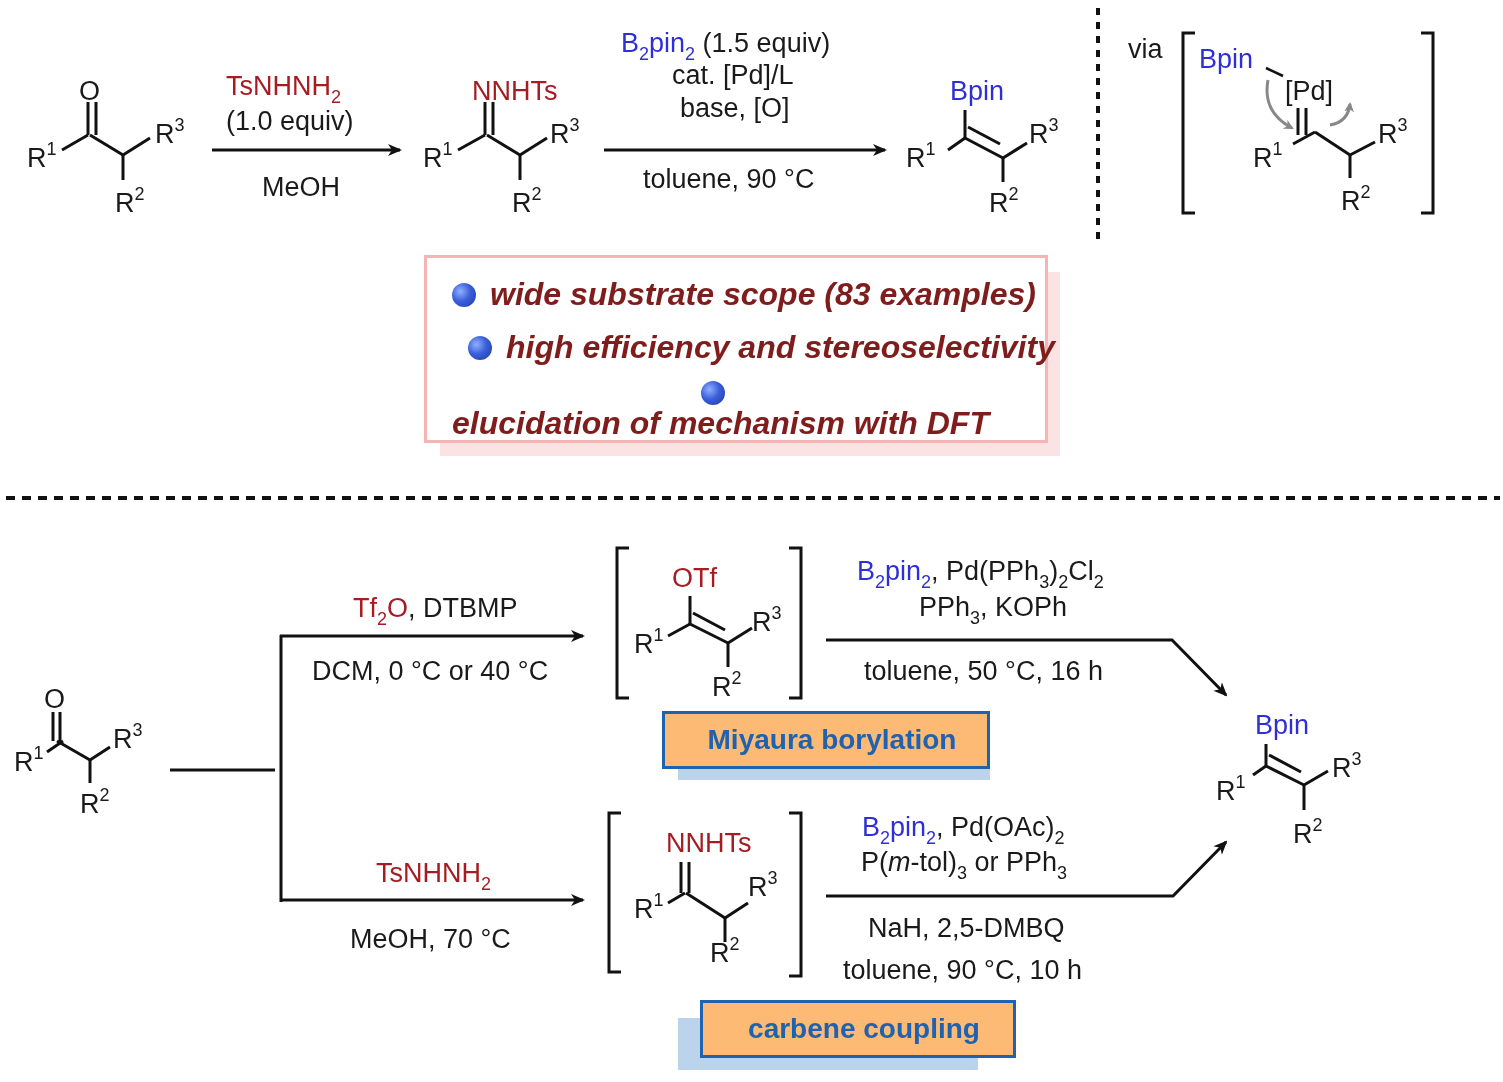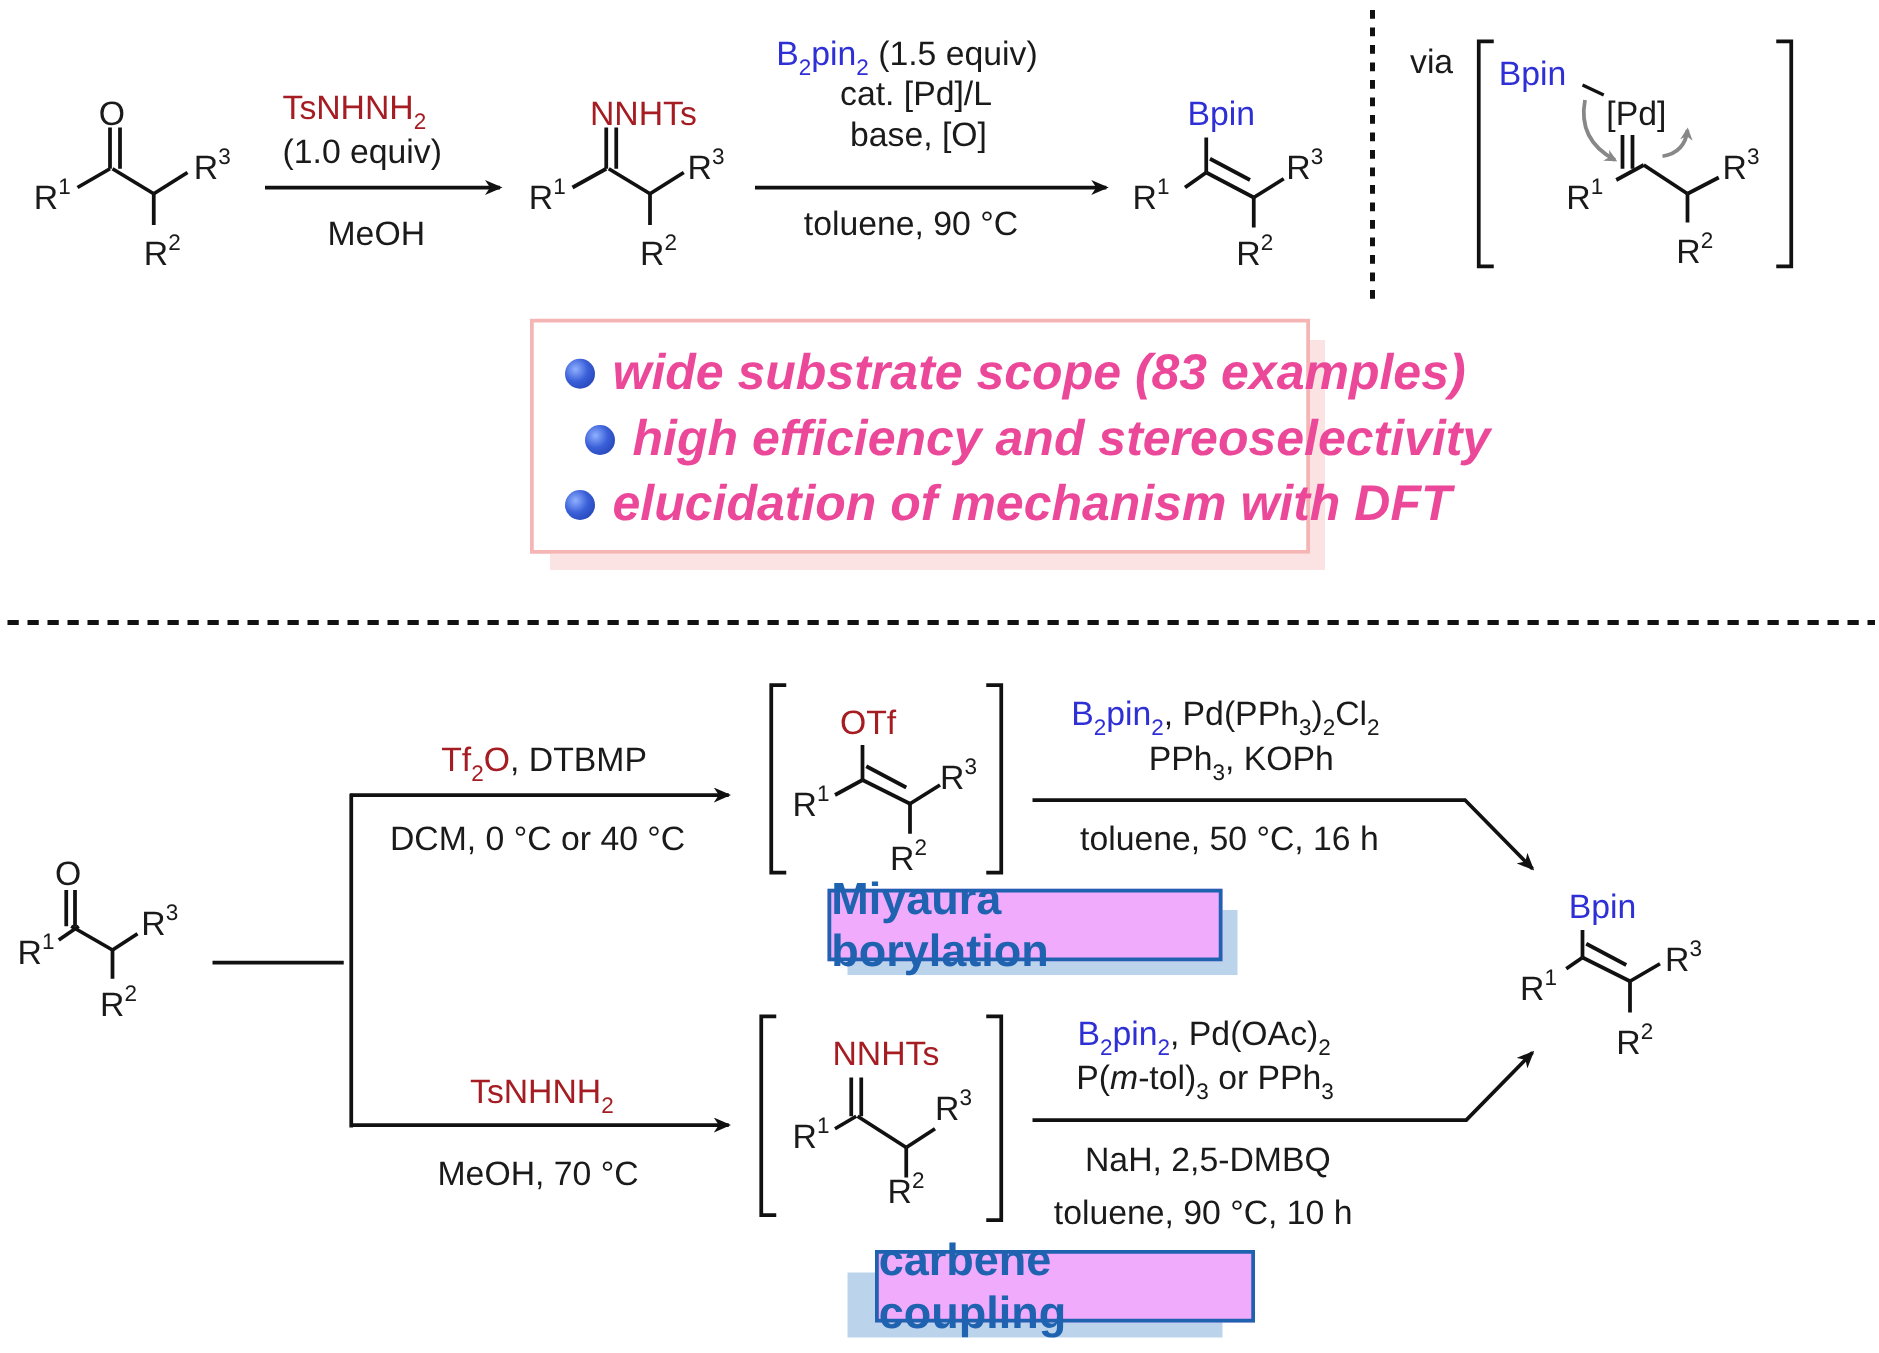--- a/index.html
+++ b/index.html
@@ -5,26 +5,26 @@
   html, body { margin:0; padding:0; background:#ffffff; }
   body { width:1503px; height:1082px; position:relative; overflow:hidden;
          font-family:"Liberation Sans", sans-serif; color:#1a1a1a; }
   svg#scheme { position:absolute; left:0; top:0; }
   .t { font-family:"Liberation Sans", sans-serif; font-size:27px; fill:#1a1a1a; }
   .red { fill:#a51d23; }
   .blue { fill:#2f2fd6; }
   .sup { font-size:18px; }
   .hl-box { position:absolute; background:#fff; border:3px solid #f5b5b5; }
   .hl-shadow { position:absolute; background:#fbe3e3; }
-  .hl-item { position:absolute; display:flex; align-items:center; font-size:40px; font-style:italic;
-             font-weight:bold; color:#ec4899; white-space:nowrap; }
+  .hl-item { position:absolute; display:flex; align-items:center; font-size:32px; font-style:italic;
+             font-weight:bold; color:#7f1d1d; white-space:nowrap; }
   .bullet { width:24px; height:24px; border-radius:50%; margin-right:14px;
             background: radial-gradient(circle at 35% 35%, #8fb0ff 0%, #3a5fd8 45%, #1c3aa8 100%); }
-  .label-box { position:absolute; background:#f0abfc; border:3px solid #1e62b0; color:#1e62b0;
-               font-weight:bold; font-size:36px; display:flex; align-items:center; justify-content:center; }
+  .label-box { position:absolute; background:#fdba74; border:3px solid #1e62b0; color:#1e62b0;
+               font-weight:bold; font-size:28px; display:flex; align-items:center; justify-content:center;padding-left:12px; }
   .label-shadow { position:absolute; background:#bcd3ec; }
 </style>
 </head>
 <body>
 
 <svg id="scheme" width="1503" height="1082" viewBox="0 0 1503 1082">
   <defs>
     <marker id="ah" markerWidth="14" markerHeight="12" refX="12" refY="6" orient="auto" markerUnits="userSpaceOnUse">
       <path d="M0,0 L14,6 L0,12 L4,6 Z" fill="#111"></path>
     </marker>
@@ -189,21 +189,21 @@
 <div class="hl-shadow" style="left:440px; top:272px; width:620px; height:184px;"></div>
 <div class="hl-box" style="left:424px; top:255px; width:618px; height:182px;"></div>
 <div class="hl-item" style="left:452px; top:276px;">
   <span class="bullet"></span>
   <span>wide substrate scope (83 examples)</span>
 </div>
 <div class="hl-item" style="left:468px; top:329px;">
   <span class="bullet"></span>
   <span>high efficiency and stereoselectivity</span>
 </div>
-<div class="hl-item" style="left:452px; top:381px;">
+<div class="hl-item" style="left:452px; top:381px;flex-direction:column;">
   <span class="bullet"></span>
   <span>elucidation of mechanism with DFT</span>
 </div>
 
 <div class="label-shadow" style="left:678px; top:728px; width:312px; height:52px;"></div>
 <div class="label-box" style="left:662px; top:711px; width:310px; height:52px;">Miyaura borylation</div>
 
 <div class="label-shadow" style="left:678px; top:1018px; width:300px; height:52px;"></div>
 <div class="label-box" style="left:700px; top:1000px; width:298px; height:52px;">carbene coupling</div>
 

